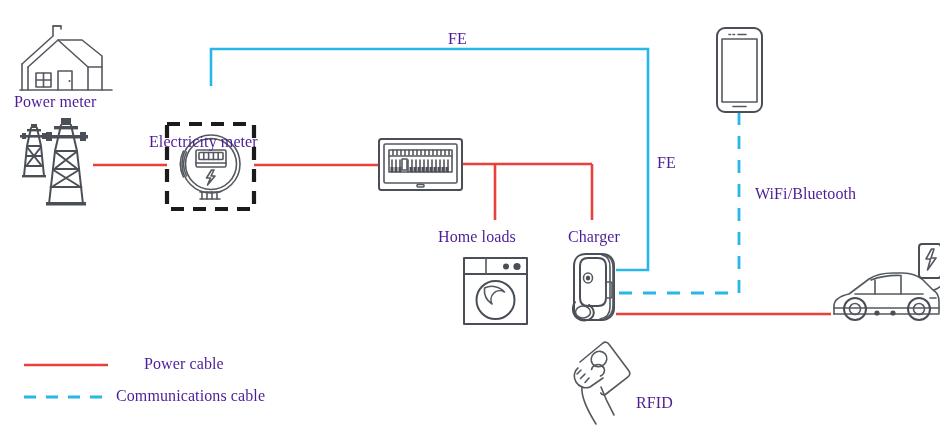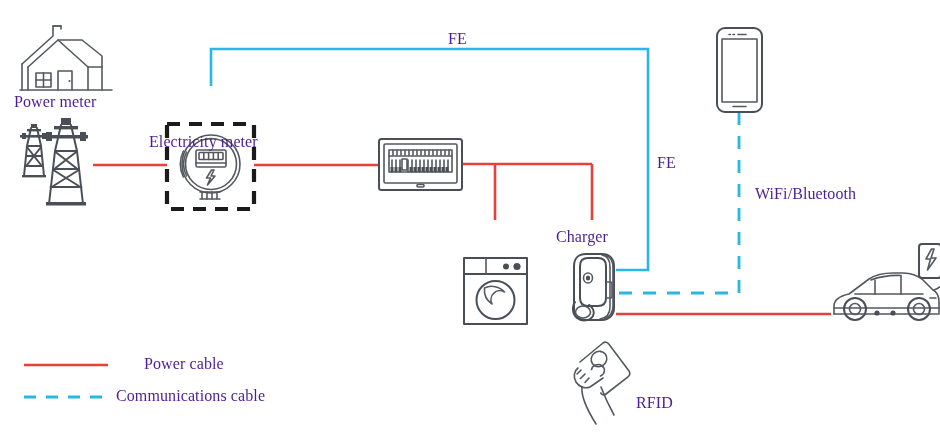--- a/index.html
+++ b/index.html
@@ -233,21 +233,22 @@
       <path class="icon-stroke-thin" d="M110 10 C117 11 118 17 115 22 C112 27 108 30 103 32"></path>
     </g>
 
   </svg>
 
   <div class="label" style="left:14px; top:94px;">Power meter</div>
   <div class="label" style="left:149px; top:94px;margin-top:40px;">Electricity meter</div>
   <div class="label" style="left:448px; top:31px;">FE</div>
   <div class="label" style="left:657px; top:155px;">FE</div>
   <div class="label" style="left:755px; top:186px;">WiFi/Bluetooth</div>
-  <div class="label" style="left:556px; top:229px;">Charger</div>
+  <div class="label" style="left:438px; top:229px;">Home loads</div>
+  <div class="label" style="left:568px; top:229px;">Charger</div>
   <div class="label" style="left:636px; top:371px;margin-top:24px;">RFID</div>
 
   <div style="position:absolute; left:20px; top:352px;">
 
     <div style="position:relative; height:26px;">
       <svg width="92" height="26" style="position:absolute; left:0; top:0;">
         <line class="legend-line-power" x1="4" y1="13" x2="88" y2="13"></line>
       </svg>
       <span class="label" style="left:96px; top:4px;margin-left:28px;">Power cable</span>
     </div>

